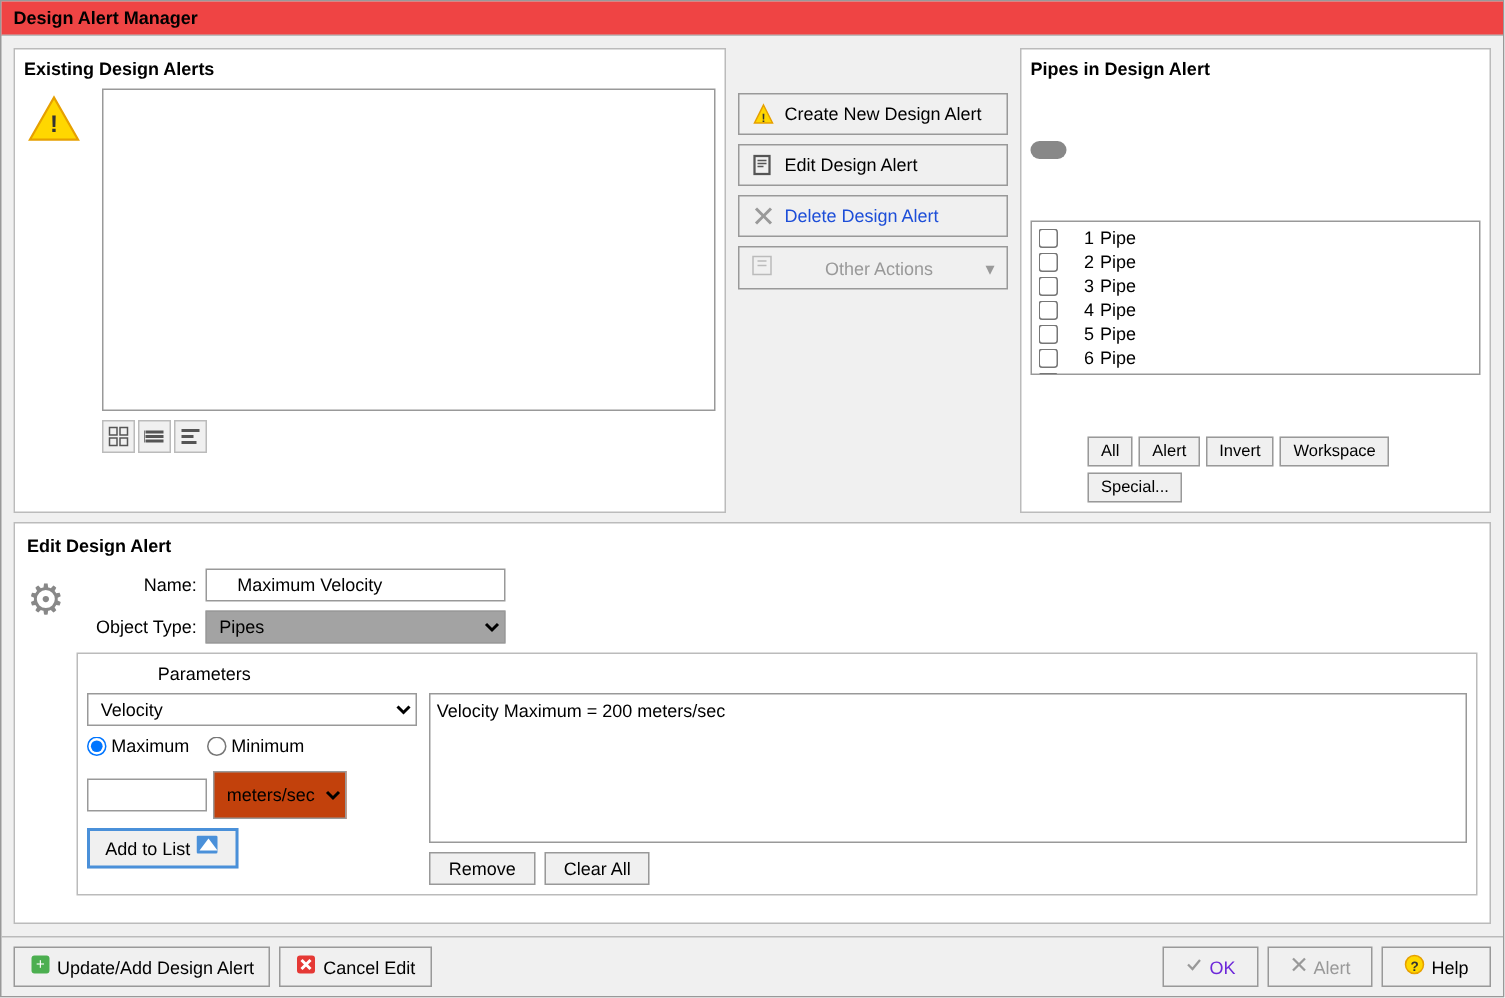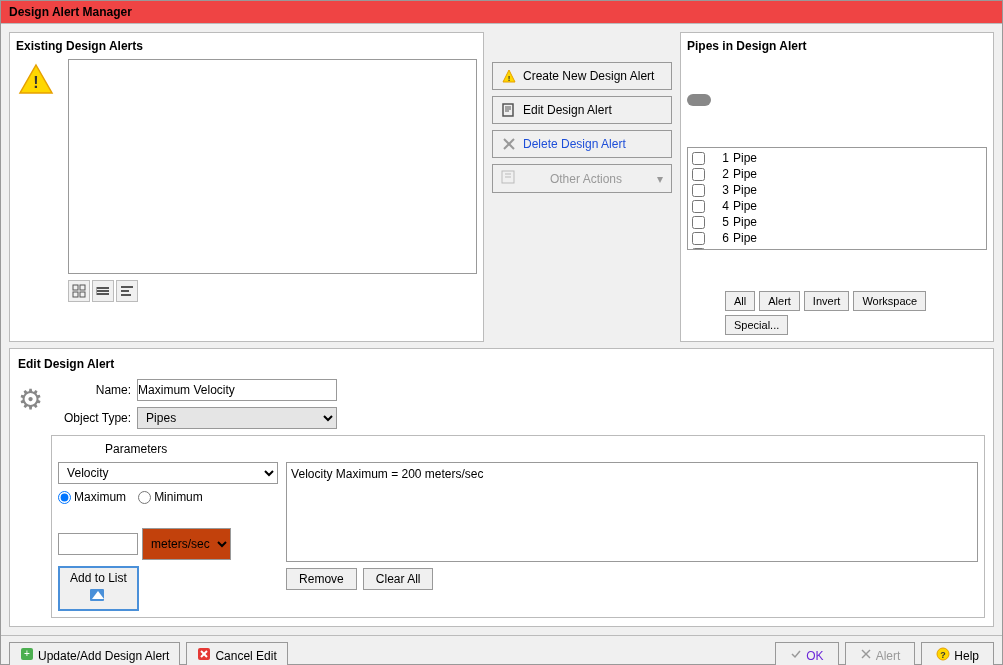--- a/index.html
+++ b/index.html
@@ -208,30 +208,30 @@
       gap: 6px;
       margin-bottom: 6px;
     }
     .field-label {
       min-width: 80px;
       text-align: right;
       font-size: 12px;
     }
     .text-input {
       border: 1px solid #999;
-      padding: 2px 0;
+      padding: 2px 20px;
       font-size: 12px;
       height: 22px;
     }
     .select-input {
       border: 1px solid #999;
       padding: 2px 4px;
       font-size: 12px;
       height: 22px;
-      background: #e5e5e5;
+      background: #a3a3a3;
     }
     .params-box {
       border: 1px solid #bbb;
       padding: 6px;
       margin-top: 4px;
     }
     .params-title {
       font-size: 12px;
       margin-bottom: 6px;
       margin-left: 47px;
@@ -251,21 +251,21 @@
       border: 1px solid #999;
       padding: 2px 4px;
       font-size: 12px;
       height: 22px;
       background: #fff;
       margin-bottom: 6px;
     }
     .radio-row {
       display: flex;
       gap: 12px;
-      margin-bottom: 24px;
+      margin-bottom: 10px;
       align-items: center;
     }
     .radio-label {
       display: flex;
       align-items: center;
       gap: 3px;
       font-size: 12px;
     }
     .value-row {
       display: flex;
@@ -289,21 +289,20 @@
     }
     .add-list-btn {
       padding: 3px 10px;
       border: 2px solid #4a90d9;
       background: #f0f0f0;
       cursor: pointer;
       font-size: 12px;
       display: flex;
       align-items: center;
       gap: 4px;
-      flex-direction: column;
     }
     .param-display {
       border: 1px solid #999;
       height: 100px;
       background: #fff;
       padding: 4px;
       font-size: 12px;
       overflow-y: auto;
       margin-bottom: 6px;
     }

